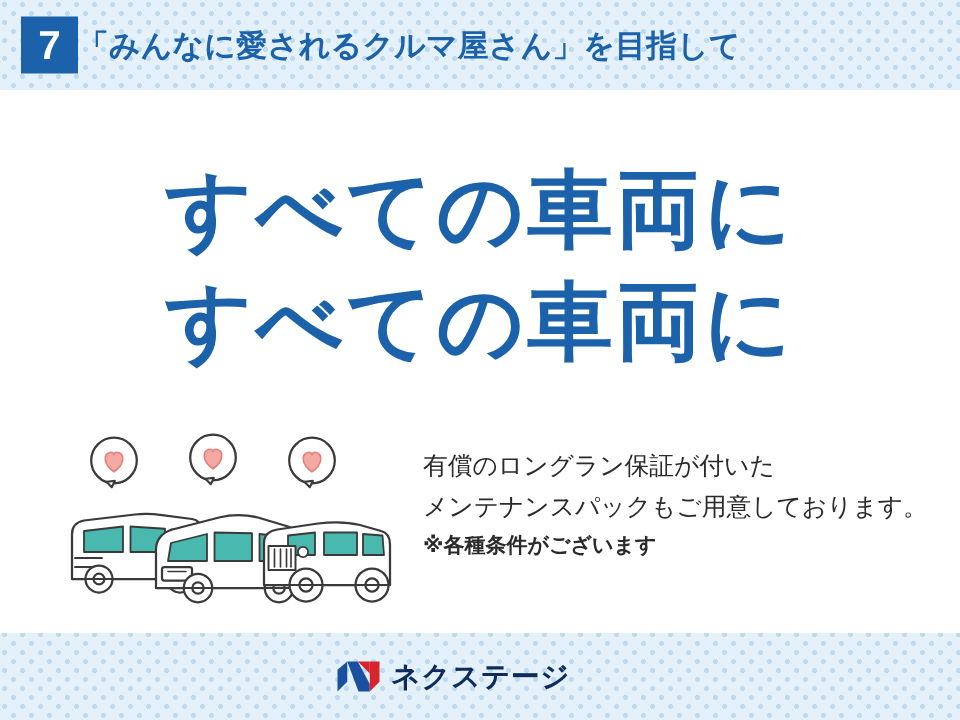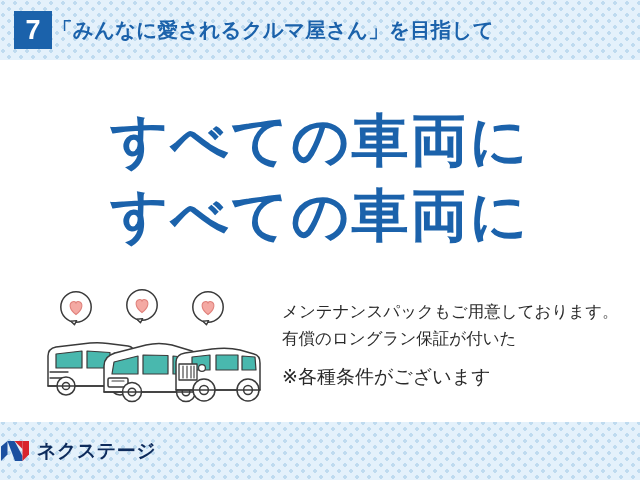--- a/index.html
+++ b/index.html
@@ -126,38 +126,38 @@
     flex: 1 1 auto;
   }
   .text-line {
     font-size: 16.5px;
     line-height: 1.62;
     color: #2a2a2a;
     white-space: nowrap;
     font-weight: 500;
   }
   .text-note {
-    font-size: 19px;
+    font-size: 14px;
     line-height: 1.6;
     color: #2a2a2a;
     white-space: nowrap;
-    font-weight: normal;
-    margin-top: 11px;
+    font-weight: bold;
+    margin-top: 1px;
   }
 
   
   .footer {
     position: absolute;
     left: 0;
     bottom: 0;
     width: 640px;
     height: 58px;
     display: flex;
     align-items: center;
-    justify-content: flex-start;
+    justify-content: center;
     padding-right: 36px;
     box-sizing: border-box;
   }
   .logo {
     display: flex;
     align-items: center;
   }
   .logo-mark { flex: 0 0 auto; display: block; }
   .logo-text {
     margin-left: 7px;
@@ -252,22 +252,22 @@
               <circle cx="206" cy="66" r="11"></circle>
               <circle cx="206" cy="66" r="4.4" fill="#ffffff"></circle>
               <path d="M134 66 L218 66" stroke-width="1.4"></path>
             </g>
 
           </g>
         </svg>
       </div>
 
       <div class="text-block">
+        <div class="text-line">有償のロングラン保証が付いた</div>
         <div class="text-line">メンテナンスパックもご用意しております。</div>
-        <div class="text-line">有償のロングラン保証が付いた</div>
         <div class="text-note">※各種条件がございます</div>
       </div>
 
     </div>
   </div>
 
   <div class="footer">
     <div class="logo">
       <svg class="logo-mark" width="30" height="22" viewBox="0 0 30 22">
         <path d="M1 21 L1 6.5 L7.5 1 L7.5 14.5 Z" fill="#1b4fa0"></path>

